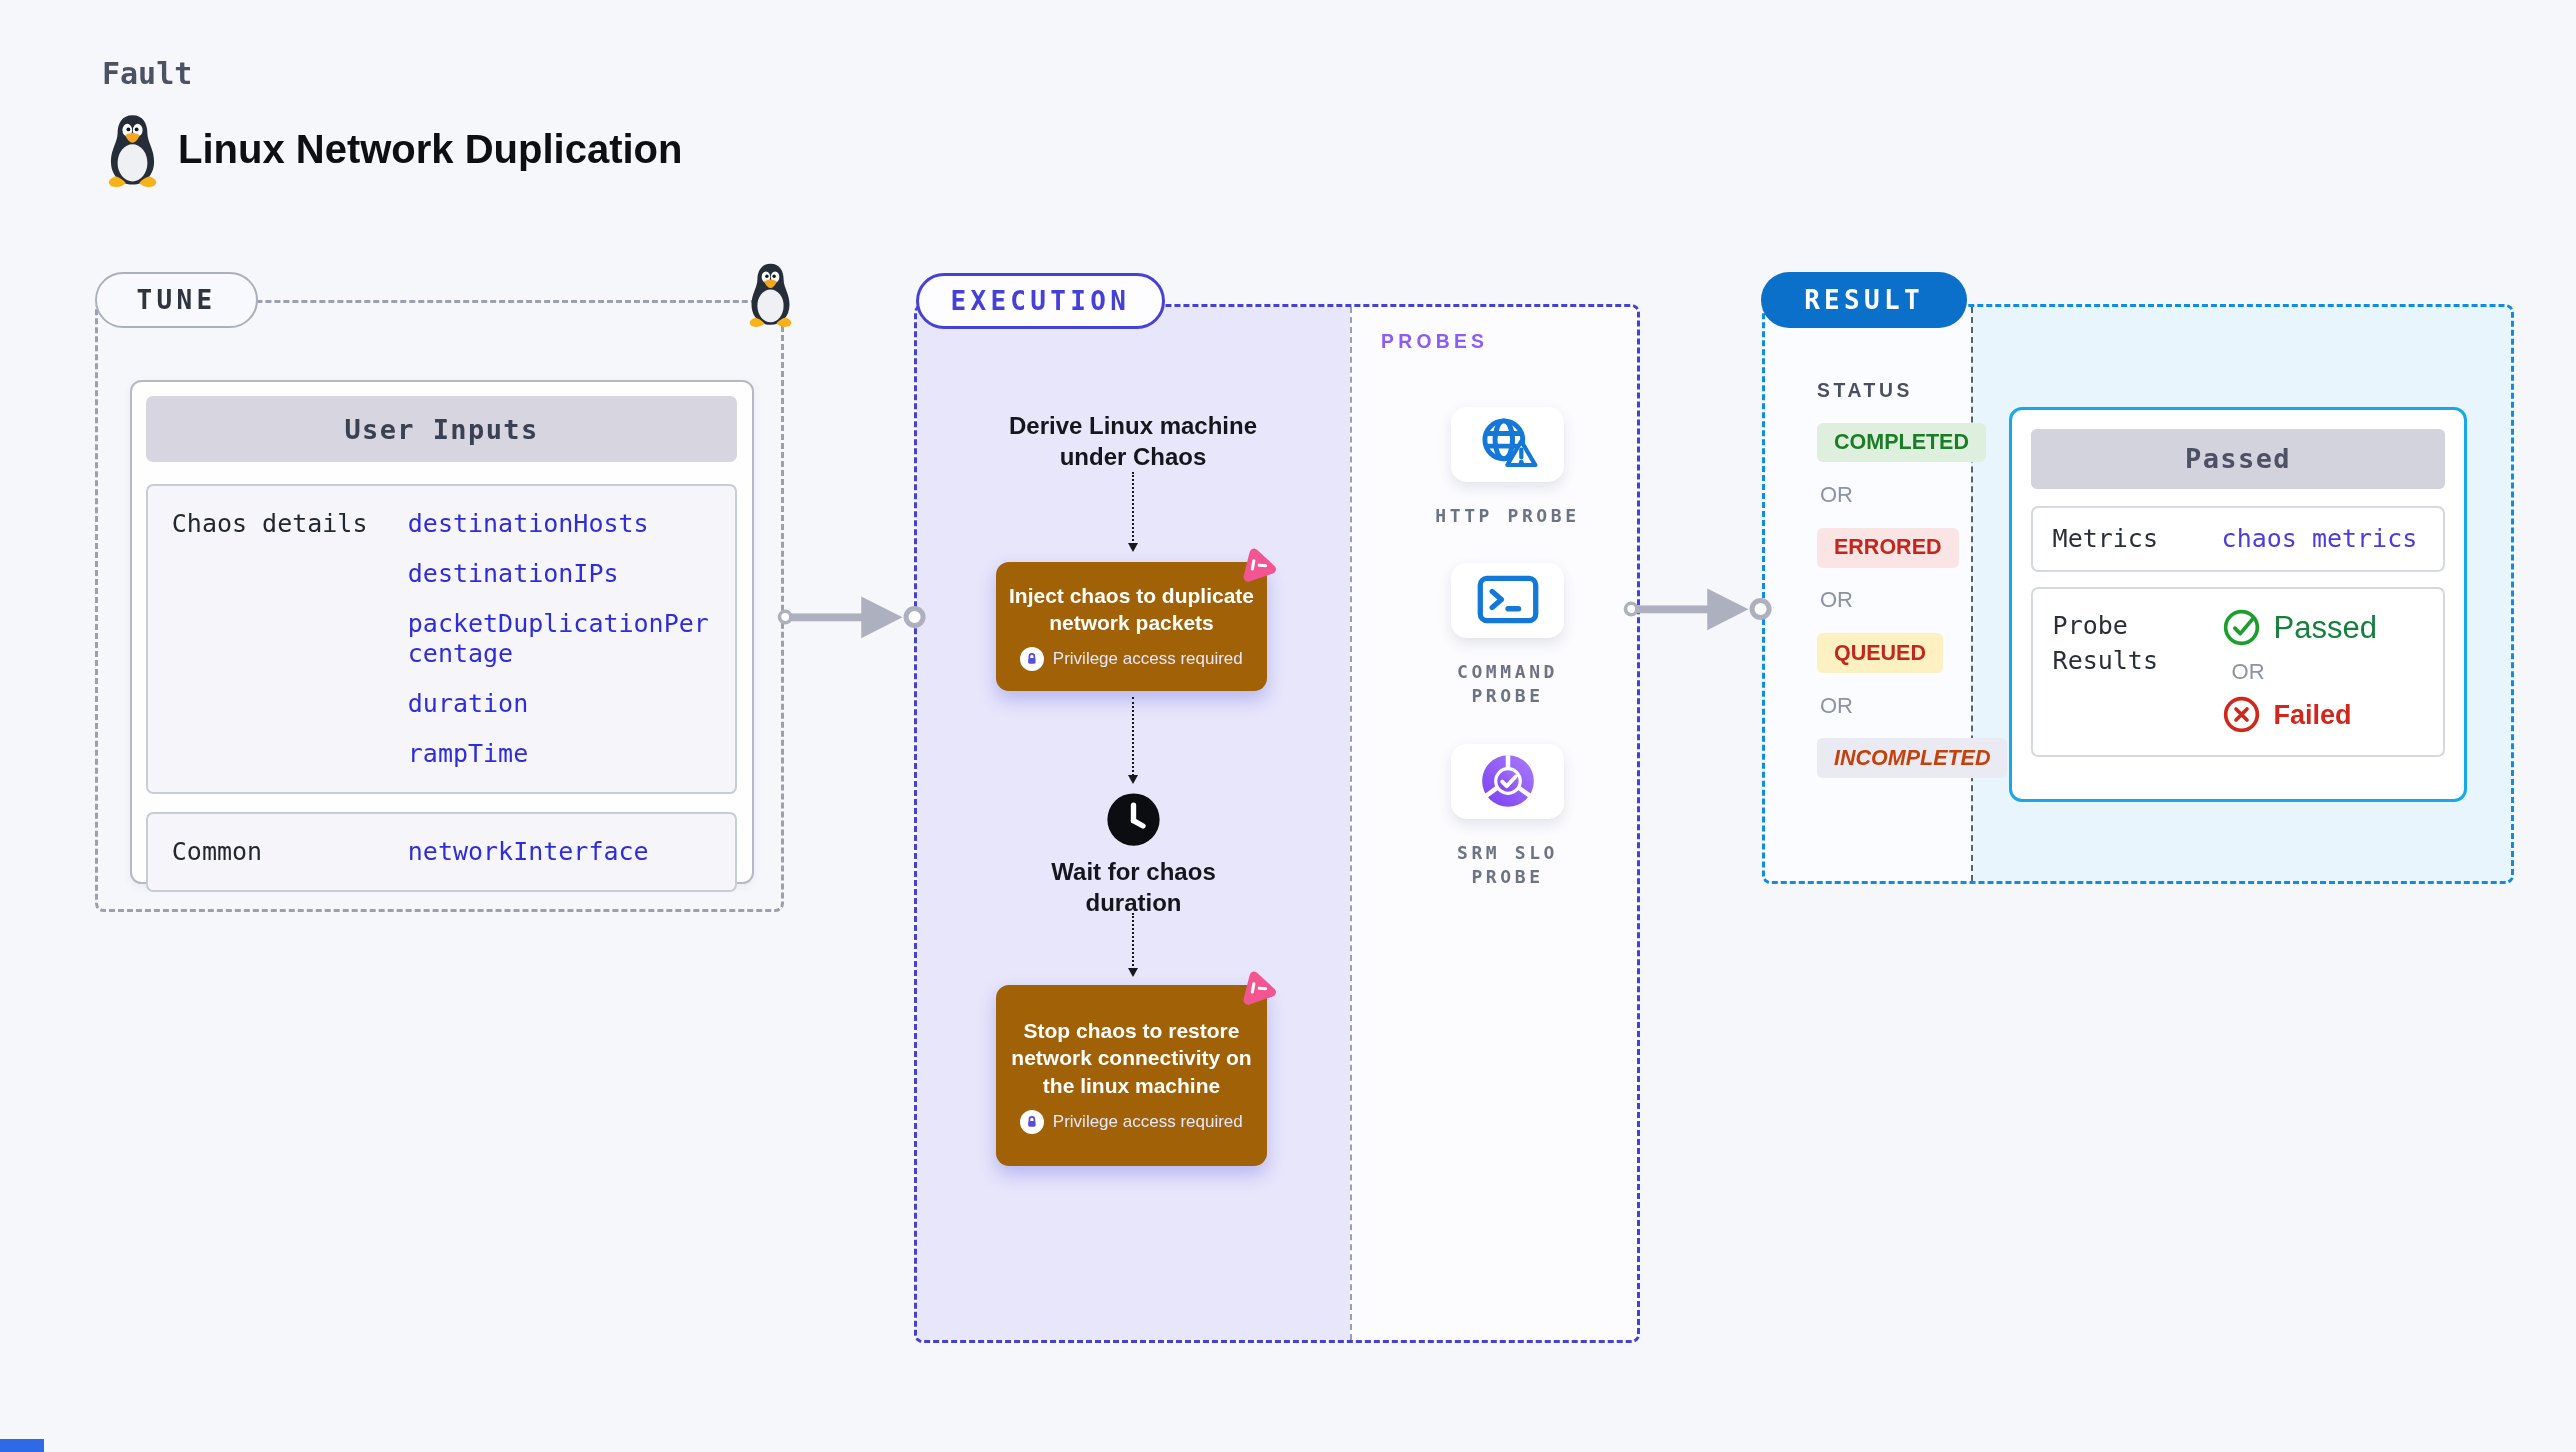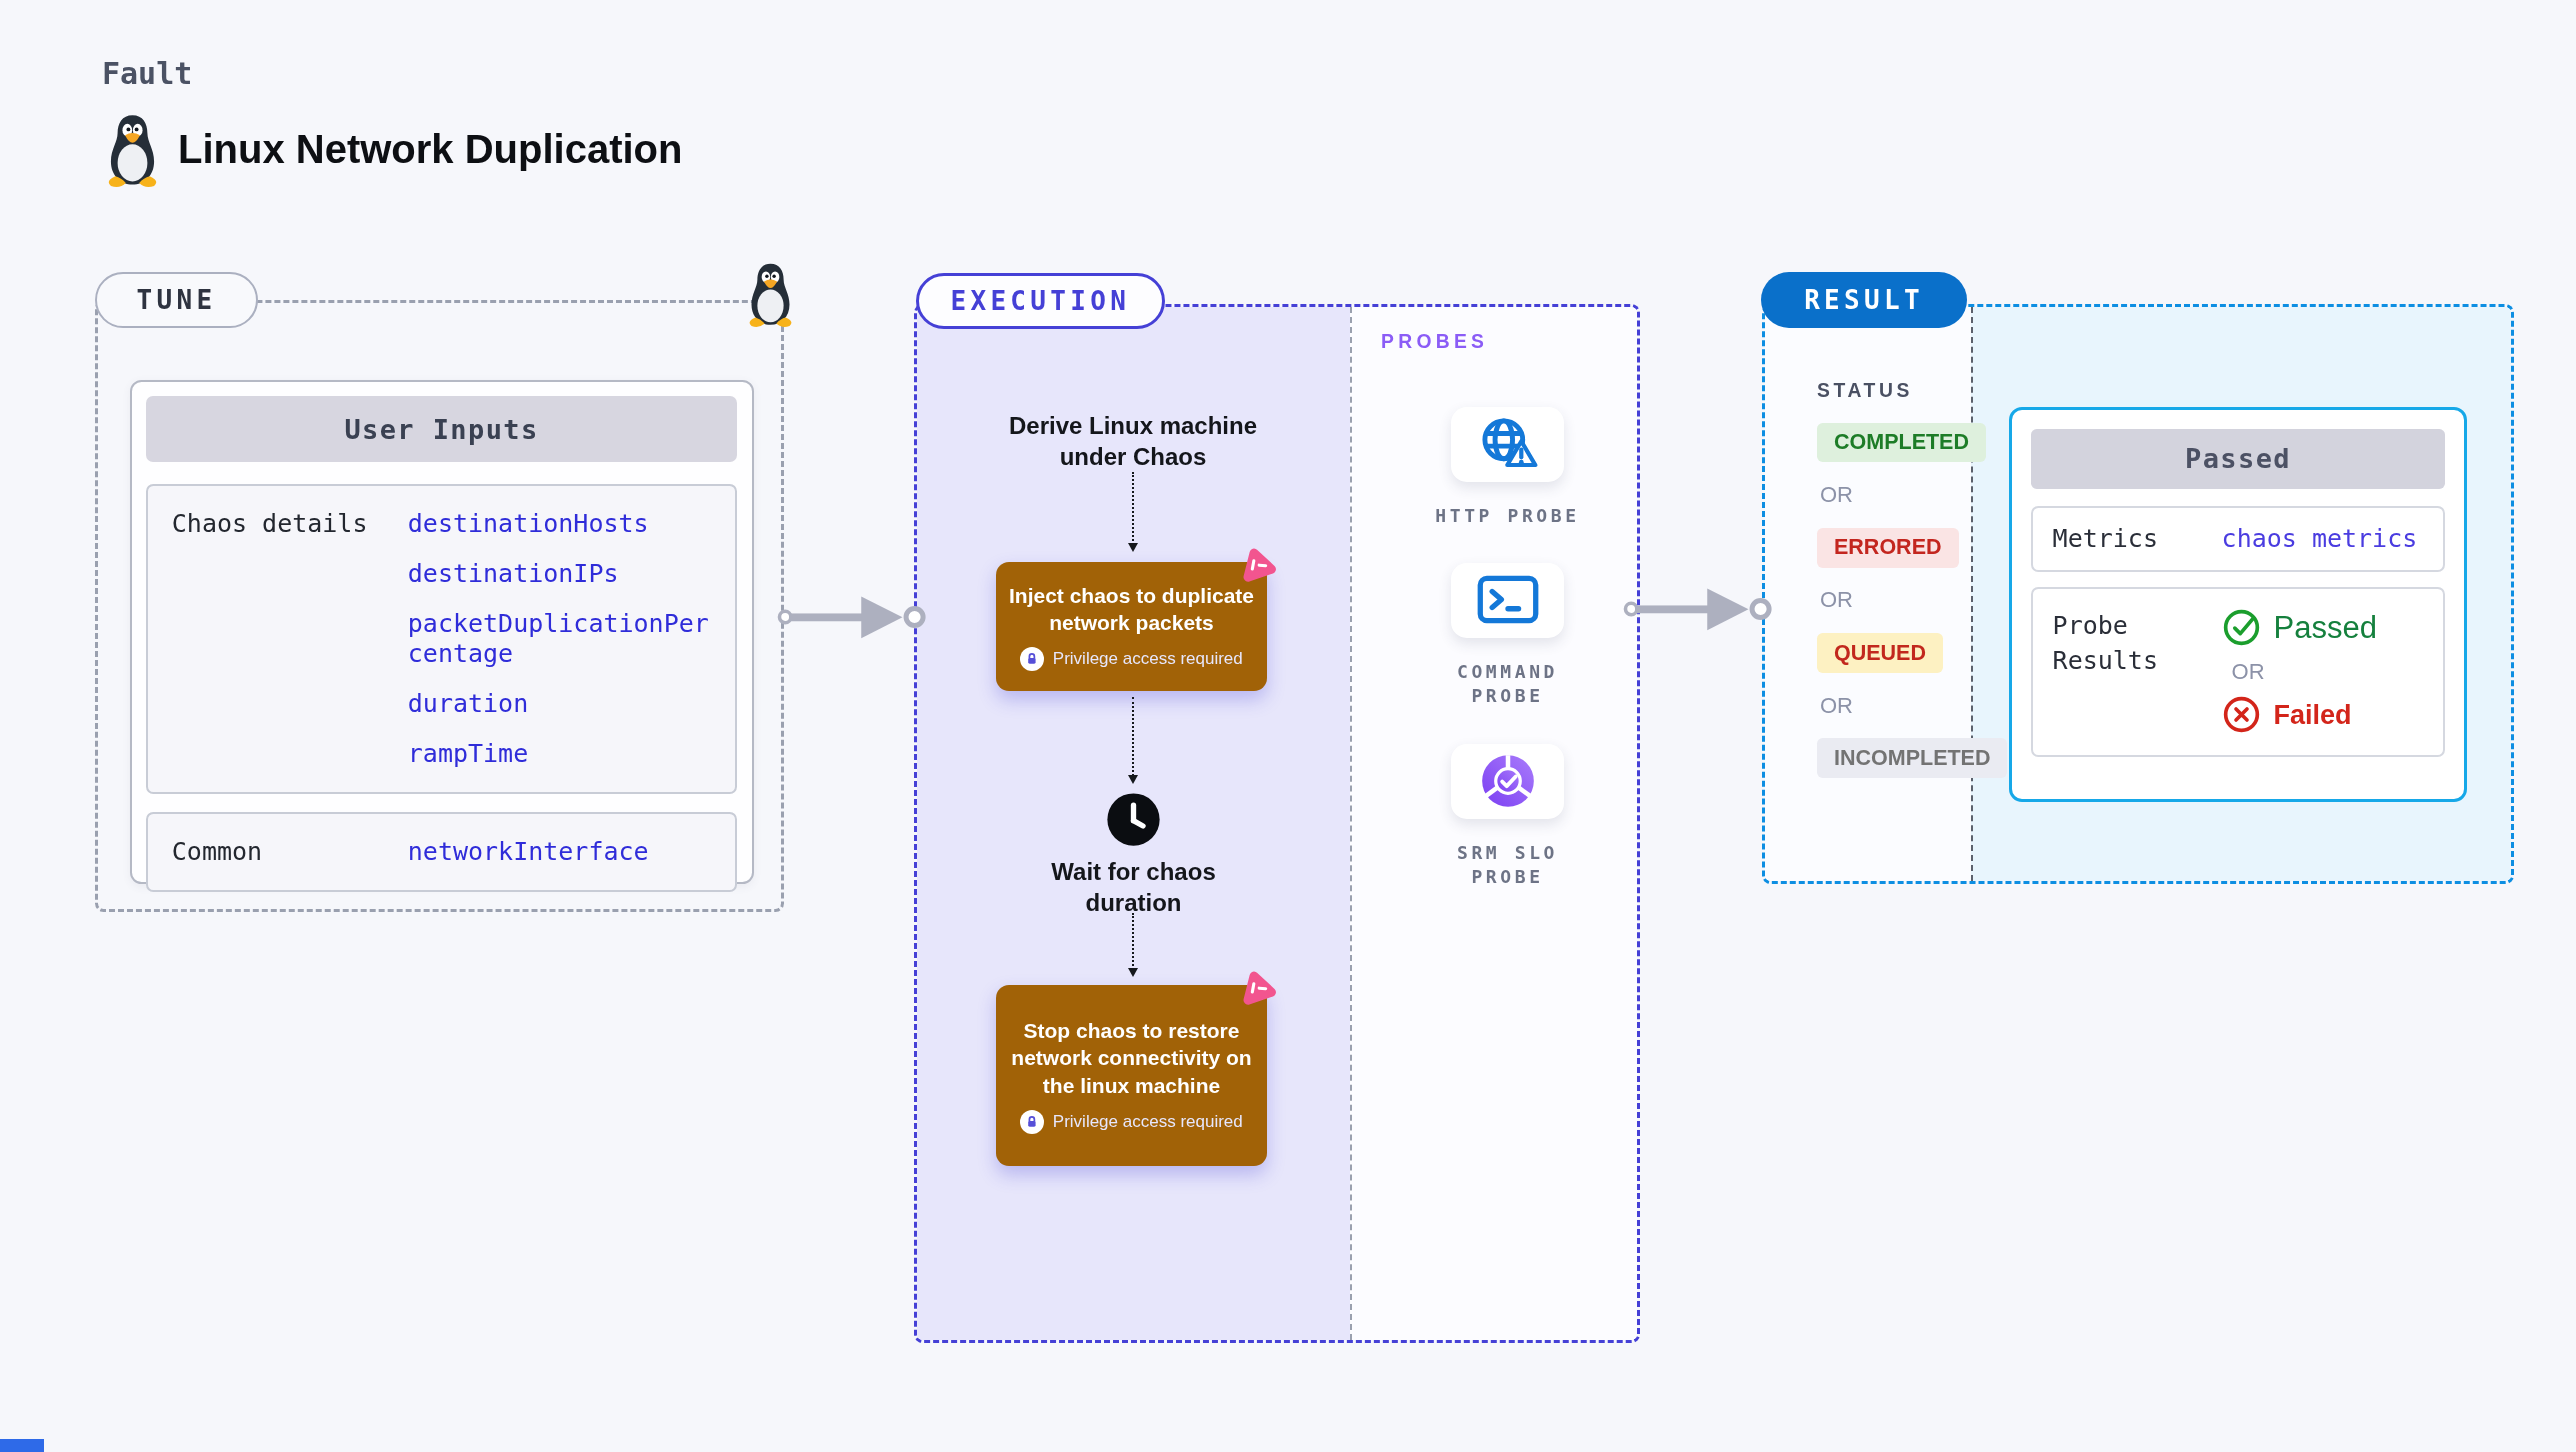--- a/index.html
+++ b/index.html
@@ -287,21 +287,21 @@
     <div class="result-divider"></div>
 
     <div class="status-label">STATUS</div>
     <div class="status-list">
         <div class="status-badge" style="color: rgb(29, 124, 39); background: rgb(222, 240, 221);">COMPLETED</div>
         <div class="status-or">OR</div>
         <div class="status-badge" style="color: rgb(195, 38, 31); background: rgb(250, 228, 228);">ERRORED</div>
         <div class="status-or">OR</div>
         <div class="status-badge" style="color: rgb(194, 40, 29); background: rgb(253, 241, 194);">QUEUED</div>
         <div class="status-or">OR</div>
-        <div class="status-badge" style="color: #737373; background: rgb(234, 235, 242);">INCOMPLETED</div>
+        <div class="status-badge" style="color: #c2410c; background: rgb(234, 235, 242); font-style: italic;">INCOMPLETED</div>
       </div>
 
     <div class="output-card">
       <div class="output-header">Passed</div>
       <div class="output-row row-metrics">
         <div class="out-label">Metrics</div>
         <div class="out-value">chaos metrics</div>
       </div>
       <div class="output-row row-probe">
         <div class="out-label">Probe Results</div>

